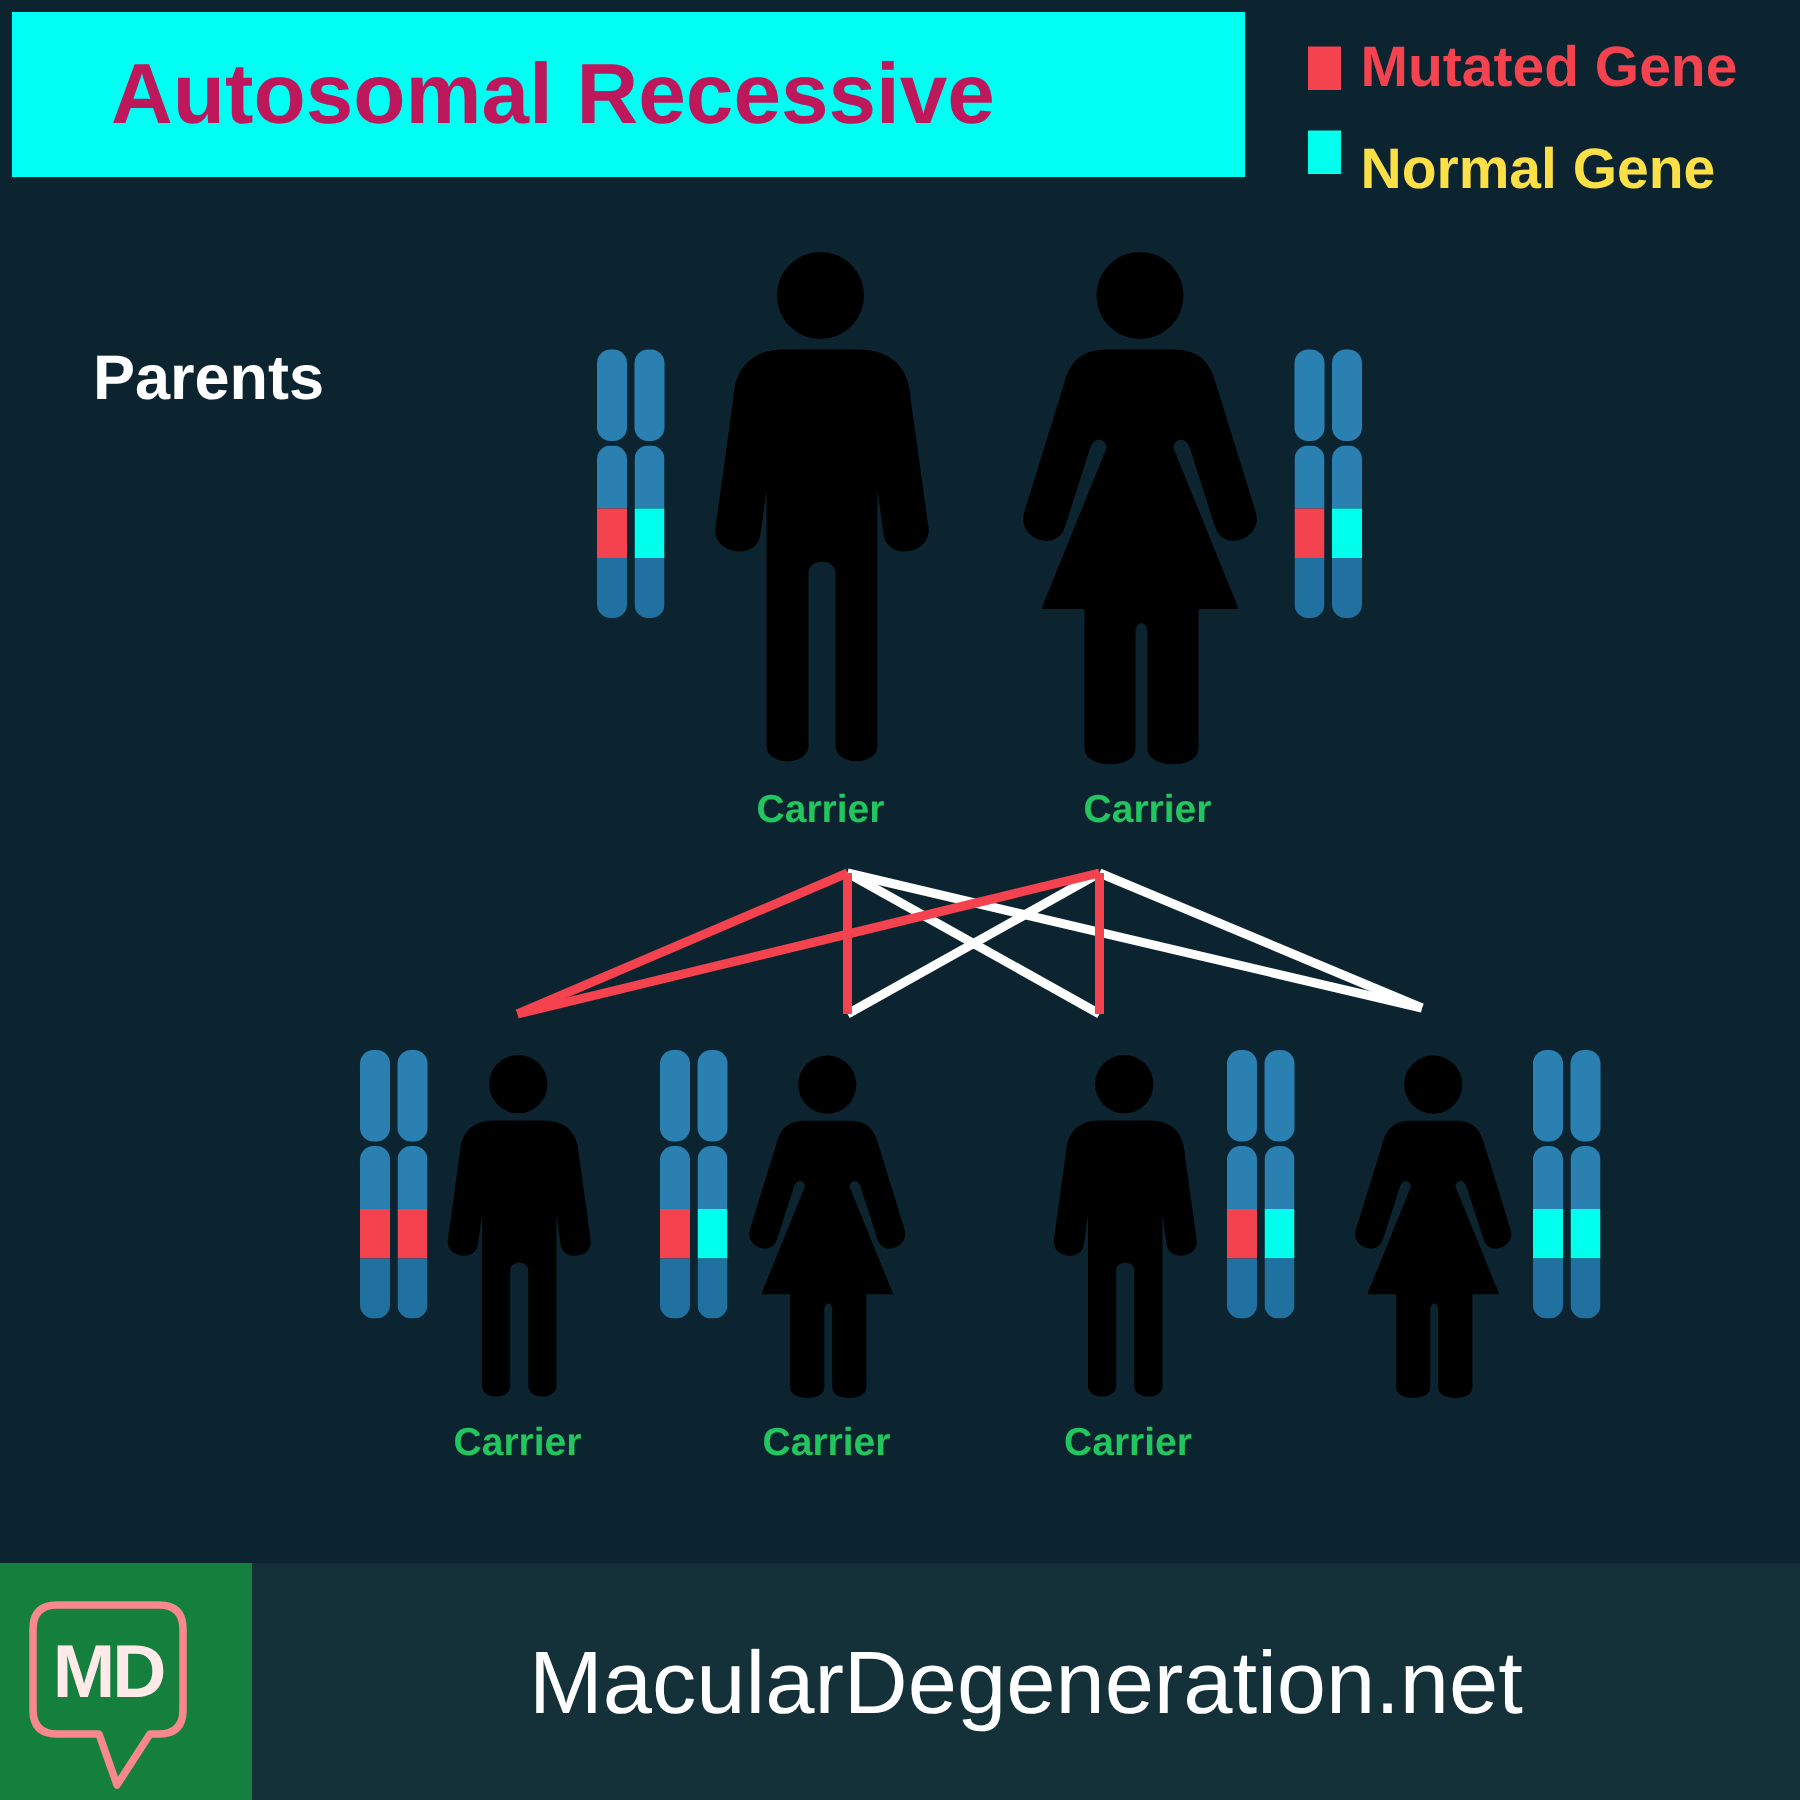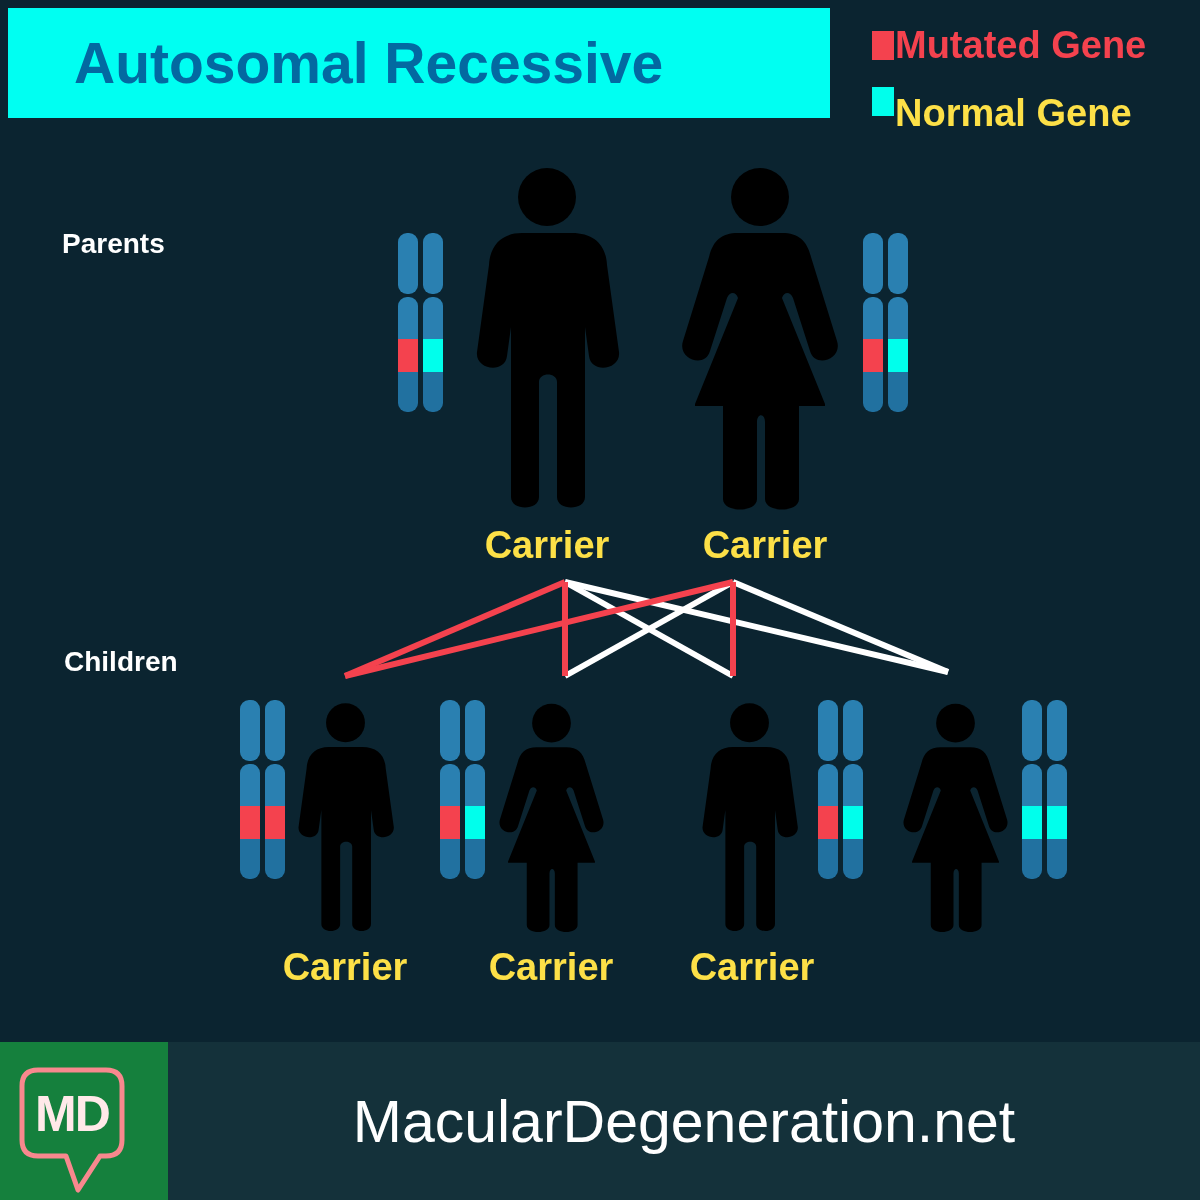--- a/index.html
+++ b/index.html
@@ -3,48 +3,48 @@
 <meta charset="utf-8">
 <style>
   html,body{margin:0;padding:0;background:#0b2430;}
   .canvas{
     position:relative;width:1200px;height:1200px;overflow:hidden;
     background:#0b2430;font-family:"Liberation Sans",sans-serif;
   }
   
   .banner{position:absolute;left:8px;top:8px;width:822px;height:110px;background:#00fff2;
           display:flex;align-items:center;}
-  .banner h1{margin:0 0 0 66px;font-size:57px;font-weight:bold;color:#0369a1;letter-spacing:0px;}
+  .banner h1{margin:0 0 0 66px;font-size:57px;font-weight:bold;color:#be185d;letter-spacing:0px;}
   
   .legend{position:absolute;left:872px;top:26px;display:flex;flex-direction:column;gap:18px;}
-  .legend-row{display:flex;align-items:center;gap:1px;height:38px;}
+  .legend-row{display:flex;align-items:center;gap:13px;height:38px;}
   .swatch{width:22px;height:29px;display:inline-block;}
   .swatch-mutated{background:#f4424e;}
   .swatch-normal{background:#00ffec;}
   .legend-label{font-size:38px;font-weight:bold;}
   .legend-label.mutated{color:#f4424e;}
   .legend-label.normal{color:#fde047;margin-top:24px;}
   
-  .section-label{position:absolute;color:#ffffff;font-size:28px;font-weight:bold;}
+  .section-label{position:absolute;color:#ffffff;font-size:42px;font-weight:bold;}
   #parents-label{left:62px;top:228px;}
   #children-label{left:64px;top:646px;}
   
   .chromo-pair{position:absolute;width:45px;height:179px;display:flex;justify-content:space-between;}
   .chromatid{width:20px;height:100%;display:flex;flex-direction:column;}
   .cap-top{height:61px;background:#2a80b1;border-radius:9px;}
   .cap-bottom{margin-top:3px;flex:1;border-radius:9px;overflow:hidden;display:flex;flex-direction:column;}
   .seg-a{height:42px;background:#2a80b1;}
   .band{height:33px;}
   .band-mutated{background:#f4424e;}
   .band-normal{background:#00ffec;}
   .seg-b{flex:1;background:#2171a0;}
   
   .figure{position:absolute;overflow:visible;}
   
-  .status-label{position:absolute;transform:translateX(-50%);color:#fde047;font-size:38px;font-weight:bold;white-space:nowrap;}
+  .status-label{position:absolute;transform:translateX(-50%);color:#22c55e;font-size:26px;font-weight:bold;white-space:nowrap;}
   
   #pedigree-lines{position:absolute;left:0;top:0;pointer-events:none;}
   .plink{stroke-width:6px;fill:none;}
   .plink.mutated{stroke:#f4424e;}
   .plink.normal{stroke:#ffffff;}
   
   .footer{position:absolute;left:0;top:1042px;width:1200px;height:158px;background:#14313a;}
   .logo-box{position:absolute;left:0;top:0;width:168px;height:158px;background:#15803d;}
   .site-name{position:absolute;left:168px;top:1px;width:1032px;height:158px;display:flex;
              align-items:center;justify-content:center;color:#ffffff;font-size:59px;font-weight:normal;}
@@ -86,21 +86,20 @@
       <span class="swatch swatch-mutated"></span>
       <span class="legend-label mutated">Mutated Gene</span>
     </div>
     <div class="legend-row">
       <span class="swatch swatch-normal"></span>
       <span class="legend-label normal">Normal Gene</span>
     </div>
   </div>
 
   <div id="parents-label" class="section-label">Parents</div>
-  <div id="children-label" class="section-label">Children</div>
 
   <svg id="pedigree-lines" width="1200" height="1200" viewBox="0 0 1200 1200">
       <line x1="733" y1="582" x2="565" y2="676" class="plink normal"></line>
       <line x1="565" y1="582" x2="733" y2="676" class="plink normal"></line>
       <line x1="565" y1="582" x2="948" y2="672" class="plink normal"></line>
       <line x1="733" y1="582" x2="948" y2="672" class="plink normal"></line>
       <line x1="565" y1="582" x2="345" y2="676" class="plink mutated"></line>
       <line x1="733" y1="582" x2="345" y2="676" class="plink mutated"></line>
       <line x1="565" y1="582" x2="565" y2="676" class="plink mutated"></line>
       <line x1="733" y1="582" x2="733" y2="676" class="plink mutated"></line>

